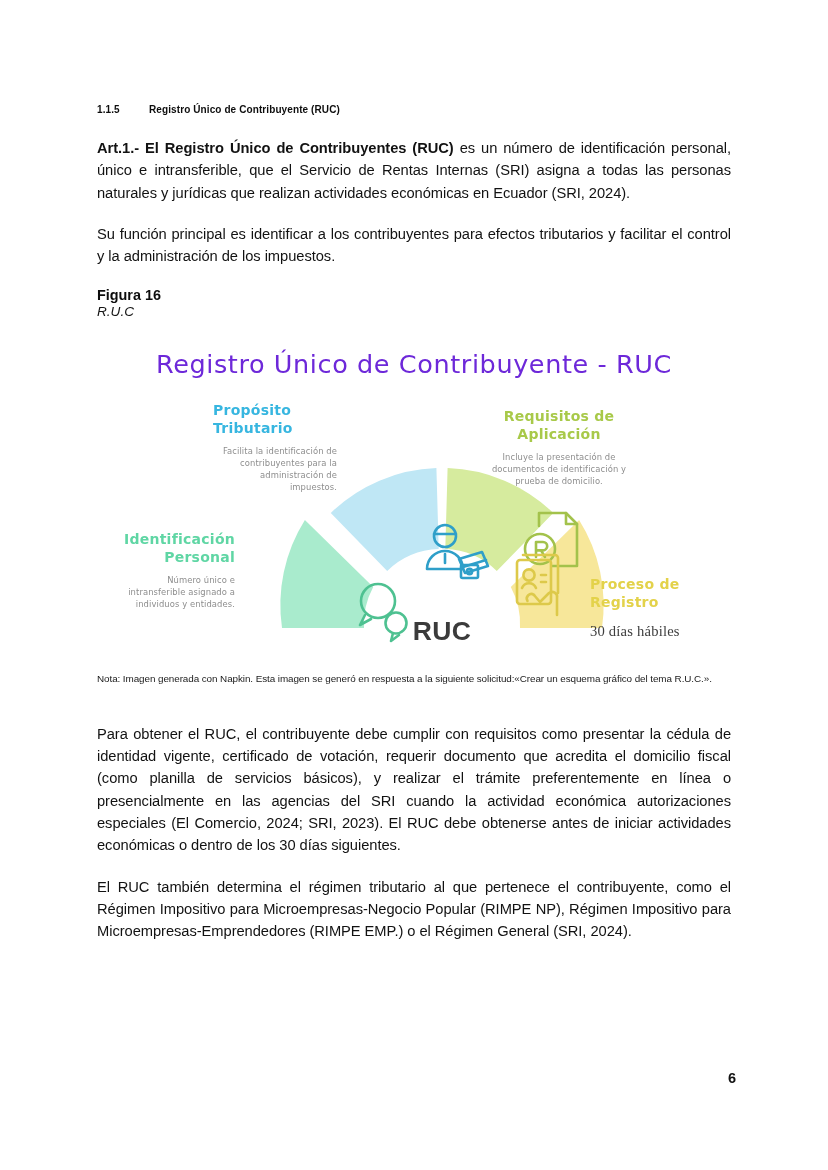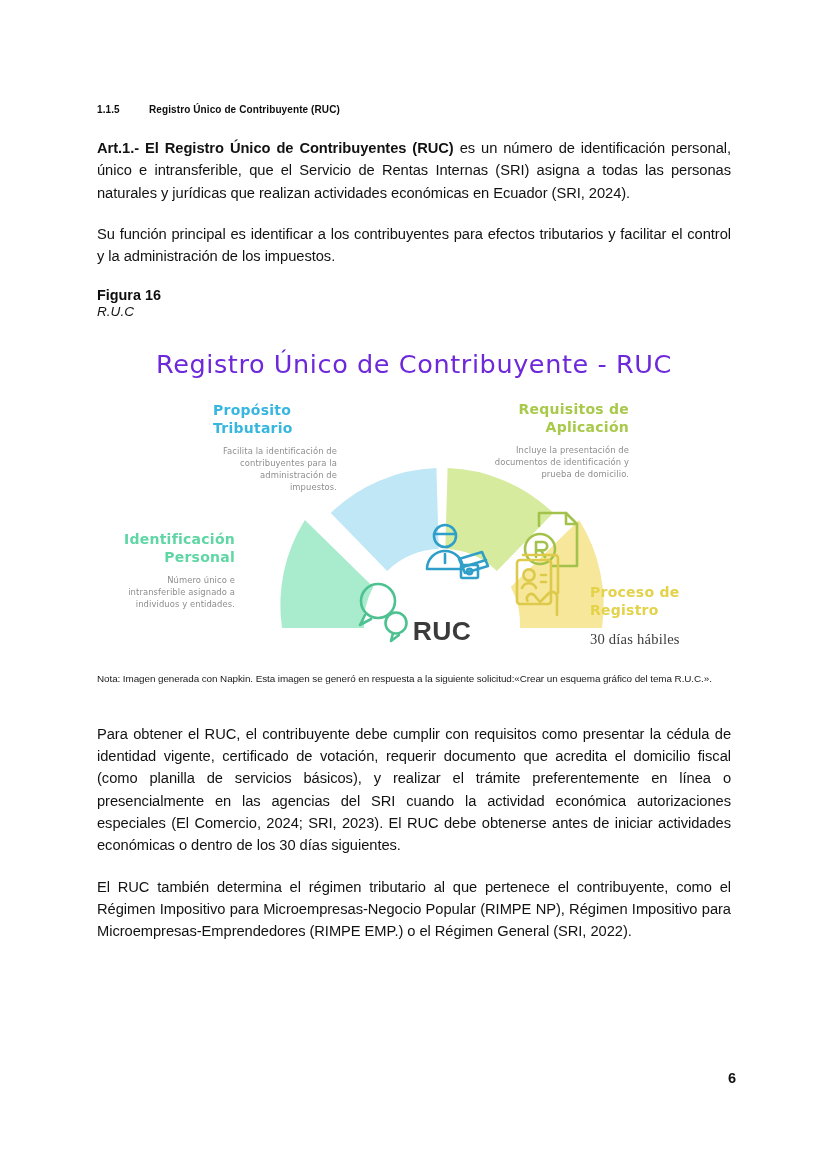--- a/index.html
+++ b/index.html
@@ -112,27 +112,27 @@
   .callout .c-desc {
     font-size: 8.4px;
     line-height: 1.45;
     color: #8d8d8d;
     letter-spacing: 0.1px;
   }
 
   .callout-proposito { left: 116px; top: 79px; width: 124px; text-align: right; }
   .callout-proposito .c-title { color: #37b6e0; text-align: left; }
 
-  .callout-requisitos { left: 392px; top: 78px; width: 140px; text-align: right; }
+  .callout-requisitos { left: 392px; top: 85px; width: 140px; text-align: center; }
   .callout-requisitos .c-title { color: #a8c949; }
 
   .callout-identificacion { left: 20px; top: 208px; width: 118px; text-align: right; }
   .callout-identificacion .c-title { color: #5fd6a4; }
 
-  .callout-proceso { left: 493px; top: 261px; width: 145px; text-align: left; }
+  .callout-proceso { left: 493px; top: 253px; width: 145px; text-align: left; }
   .callout-proceso .c-title { color: #e3d24a; }
   .callout-proceso .c-days {
     font-family: "Liberation Serif", serif;
     font-size: 14.6px;
     color: #3d3d3d;
     margin-top: 11px;
     letter-spacing: 0.2px;
   }
 
   .ruc-center {
@@ -252,17 +252,17 @@
         <div class="c-title">Proceso de<br>Registro</div>
         <div class="c-days">30 días hábiles</div>
       </div>
 
       <div class="ruc-center">RUC</div>
     </div>
 
     <p class="fig-note">Nota: Imagen generada con Napkin. Esta imagen se generó en respuesta a la siguiente solicitud:«Crear un esquema gráfico del tema R.U.C.».</p>
 
     <p class="body" style="margin-top:37px;">Para obtener el RUC, el contribuyente debe cumplir con requisitos como presentar la cédula de identidad vigente, certificado de votación, requerir documento que acredita el domicilio fiscal (como planilla de servicios básicos), y realizar el trámite preferentemente en línea o presencialmente en las agencias del SRI cuando la actividad económica autorizaciones especiales (El Comercio, 2024; SRI, 2023). El RUC debe obtenerse antes de iniciar actividades económicas o dentro de los 30 días siguientes.</p>
-    <p class="body">El RUC también determina el régimen tributario al que pertenece el contribuyente, como el Régimen Impositivo para Microempresas-Negocio Popular (RIMPE NP), Régimen Impositivo para Microempresas-Emprendedores (RIMPE EMP.) o el Régimen General (SRI, 2022).</p>
+    <p class="body">El RUC también determina el régimen tributario al que pertenece el contribuyente, como el Régimen Impositivo para Microempresas-Negocio Popular (RIMPE NP), Régimen Impositivo para Microempresas-Emprendedores (RIMPE EMP.) o el Régimen General (SRI, 2024).</p>
   </div>
 
   <div class="page-number">6</div>
 </div>
 
 </body></html>

